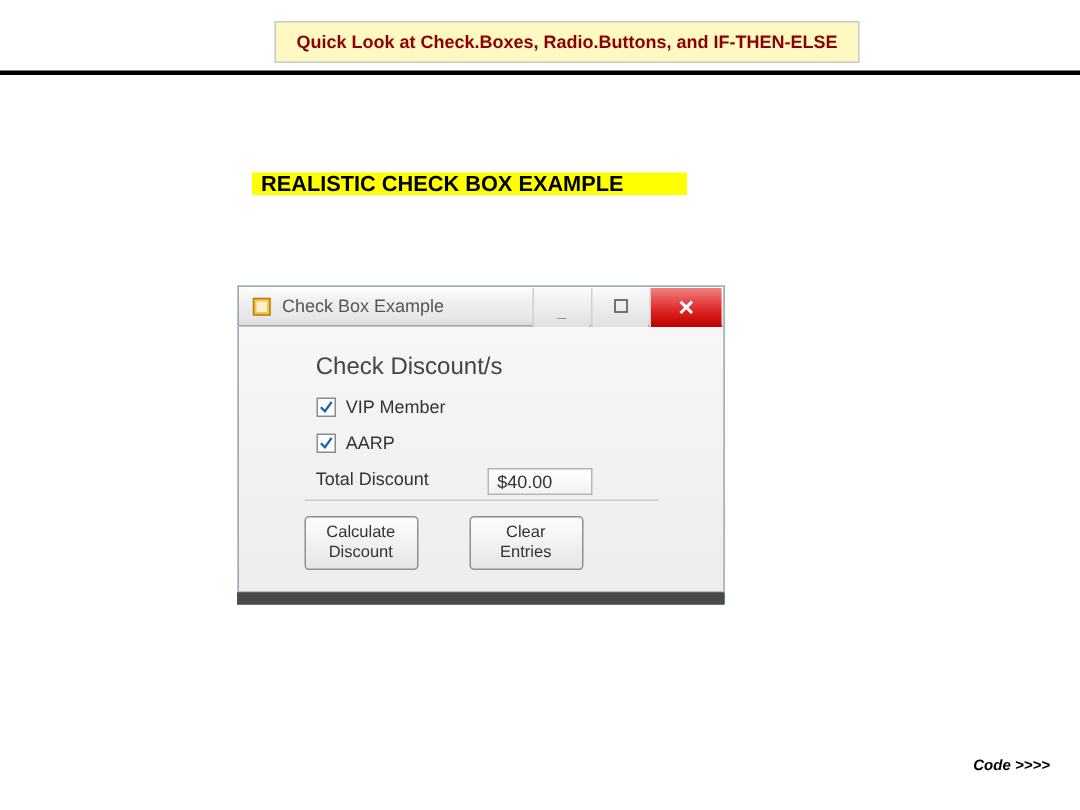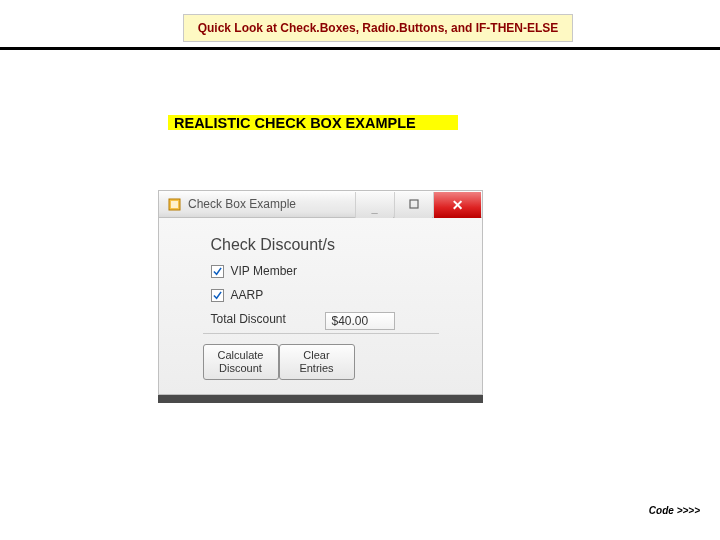--- a/index.html
+++ b/index.html
@@ -166,20 +166,21 @@
     color: #333;
     margin-left: 19px;
   }
   .thin-divider {
     height: 1px;
     background: #c8c8c8;
     margin: 2px 2px 10px 2px;
   }
   .btn-row {
     display: flex;
+    gap: 34px;
     margin-left: 2px;
     align-items: center;
   }
   .vb-btn {
     width: 76px;
     height: 36px;
     border: 1px solid #909090;
     border-radius: 3px;
     background: linear-gradient(#fdfdfd,#e6e6e6);
     font-size: 11px;

